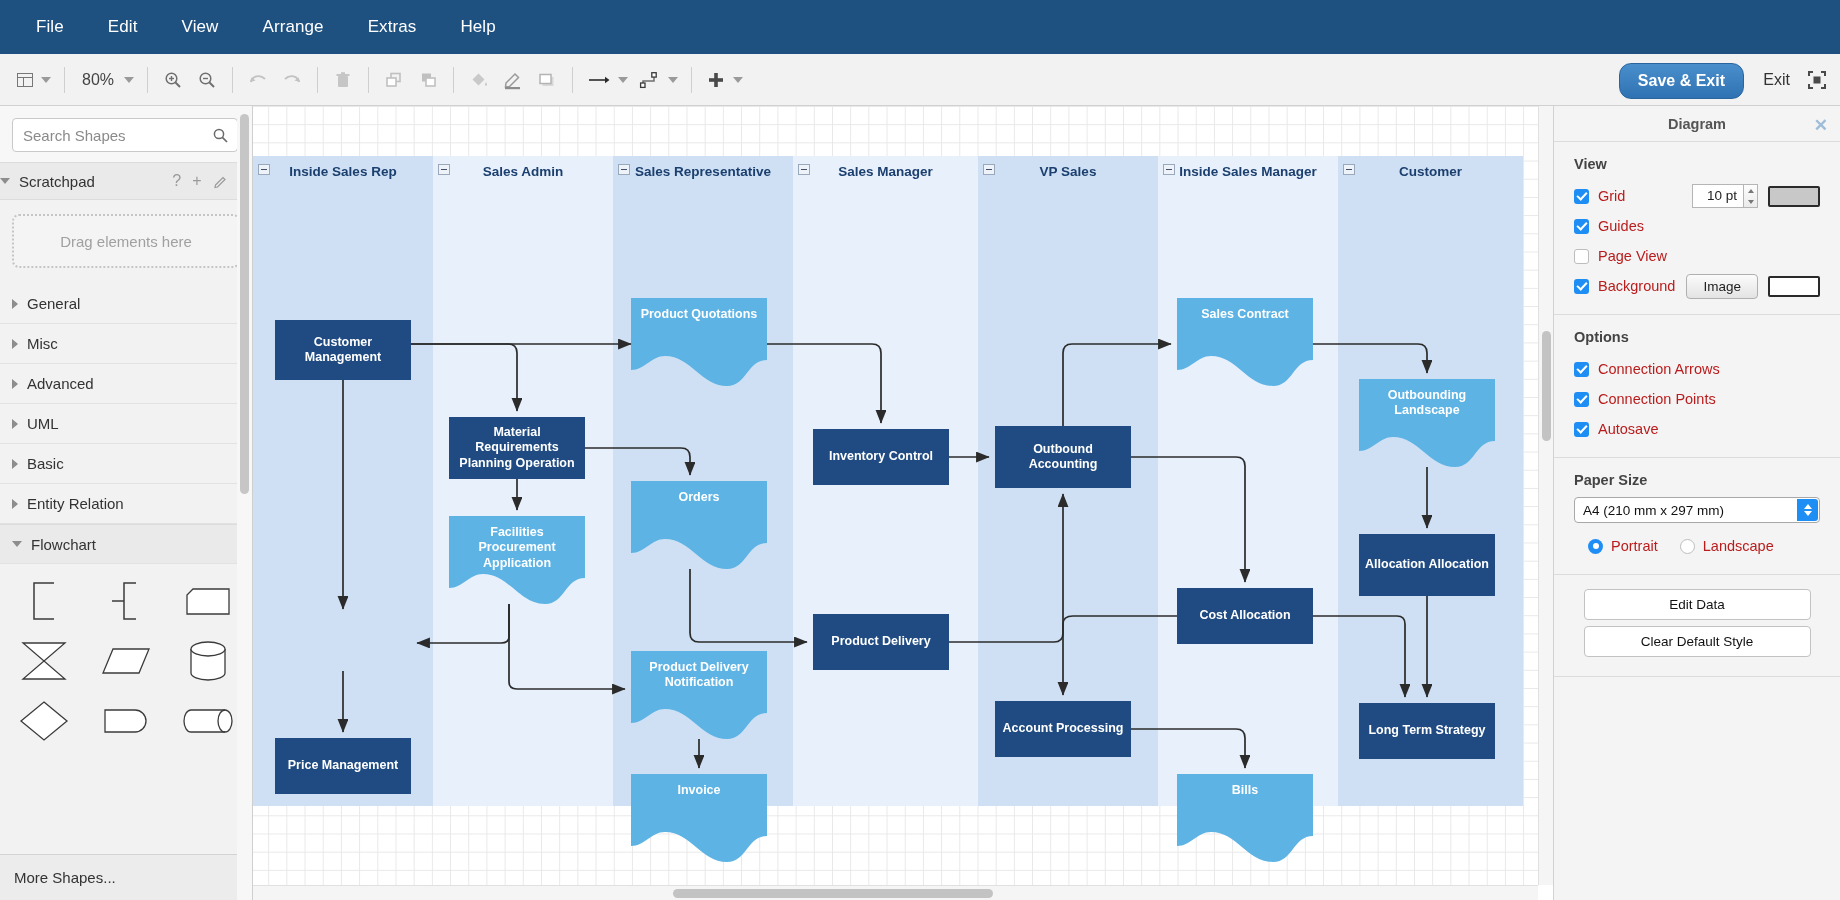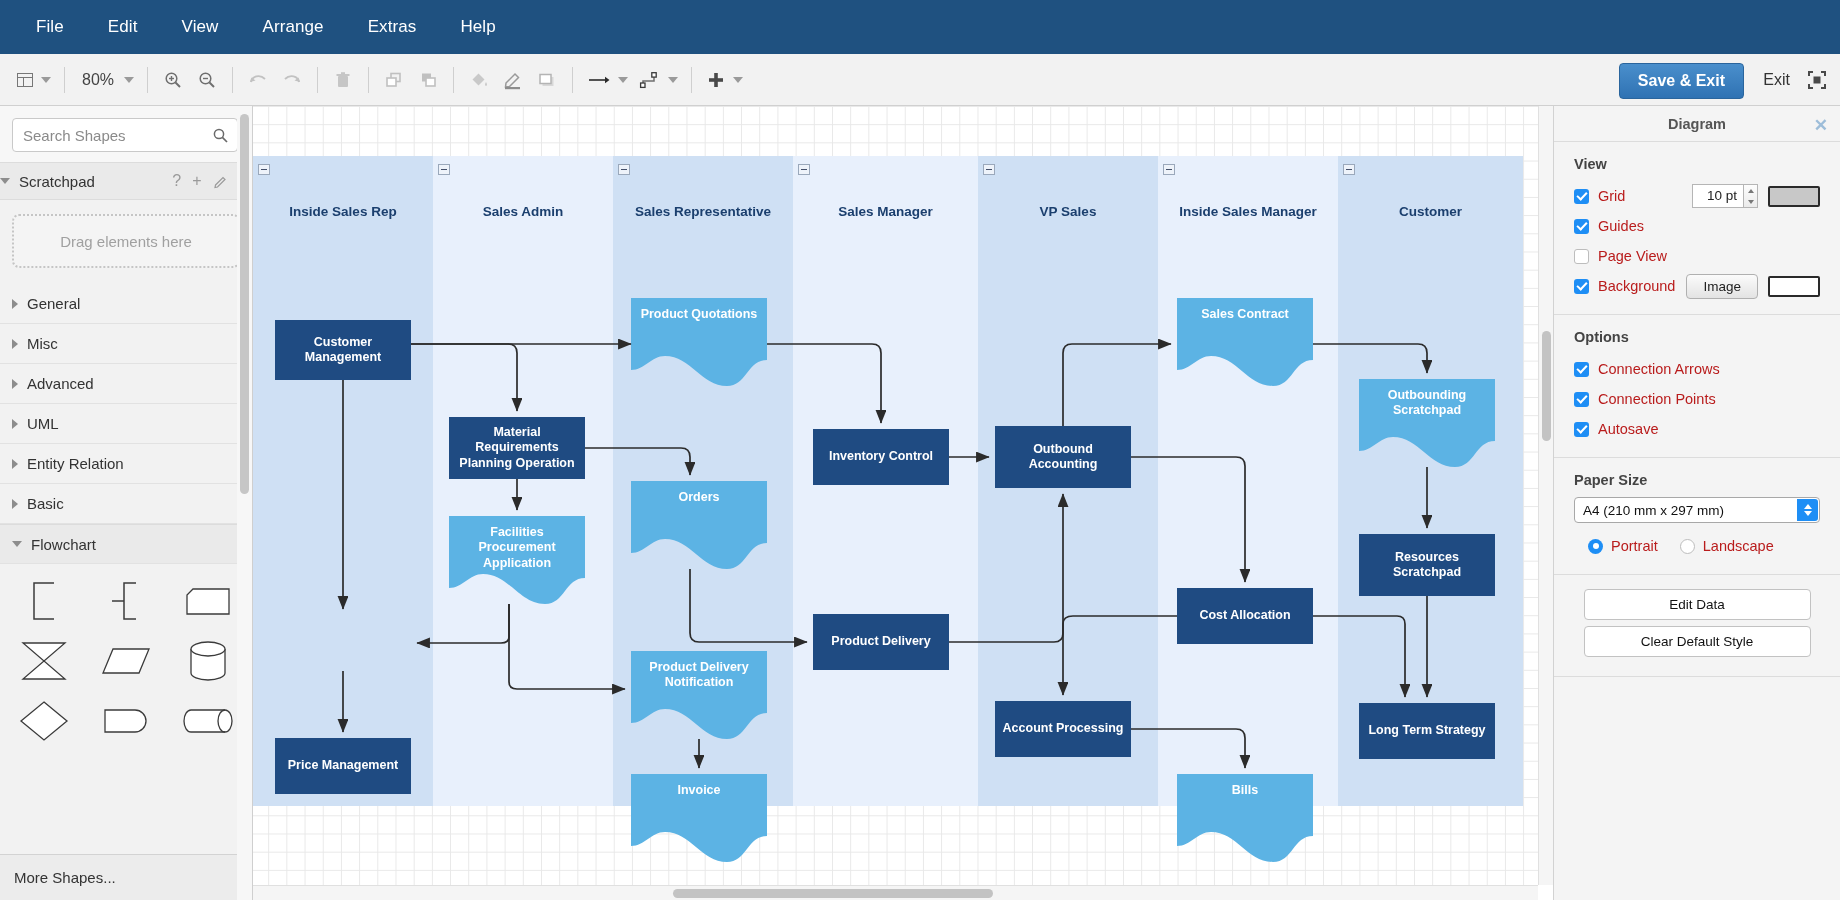--- a/index.html
+++ b/index.html
@@ -36,21 +36,21 @@
     width:0;height:0;border-left:5px solid transparent;border-right:5px solid transparent;
     border-top:6px solid #9a9a9a; margin-left:6px;
   }
   .zoomlabel { font-size:16px; color:#444; padding:0 4px; }
   svg.ic { display:block; }
 
   #save-exit {
     position:absolute; right:96px; top:9px;
     background:linear-gradient(#4a8fcc,#2f72b3);
     border:1px solid #2a659d; color:#fff; font-weight:bold; font-size:16px;
-    padding:8px 18px; border-radius:4px; cursor:pointer;
+    padding:8px 18px; border-radius:12px; cursor:pointer;
   }
   #exit-btn {
     position:absolute; right:50px; top:17px; font-size:16px; color:#333; cursor:pointer;
   }
   #fs-btn { position:absolute; right:14px; top:17px; cursor:pointer; }
 
   
   #main { display:flex; height:794px; }
 
   
@@ -115,21 +115,21 @@
     background-size:18.2px 18.2px;
     background-position:-3px 0px;
     overflow:hidden;
   }
   #diagram { position:absolute; left:0; top:0; width:1300px; height:700px; }
 
   .lane { position:absolute; top:50px; }
   .lane-head {
     position:absolute; top:0; left:0; right:0; height:30px;
     display:flex; align-items:center; justify-content:center;
-    color:#1b3f6e; font-weight:bold; font-size:13.5px;margin-top:40px;
+    color:#1b3f6e; font-weight:bold; font-size:13.5px;
   }
   .lane-collapse {
     position:absolute; left:5px; top:8px; width:12px; height:11px;
     border:1px solid #9aa8bb; background:#eef3fa; cursor:pointer;
   }
   .lane-collapse:after {
     content:""; position:absolute; left:2px; top:4px; width:6px; height:1px; background:#44506a;
   }
 
   .node {
@@ -423,25 +423,25 @@
     <div class="cat">
       <span class="tri right"></span>
       <span>Advanced</span>
     </div>
     <div class="cat">
       <span class="tri right"></span>
       <span>UML</span>
     </div>
     <div class="cat">
       <span class="tri right"></span>
-      <span>Entity Relation</span>
+      <span>Basic</span>
     </div>
     <div class="cat">
       <span class="tri right"></span>
-      <span>Basic</span>
+      <span>Entity Relation</span>
     </div>
     <div class="cat open">
       <span class="tri down"></span>
       <span>Flowchart</span>
     </div>
 
     <div id="shapegrid">
       <div class="shapecell">
         <svg width="48" height="44" viewBox="0 0 48 44">
             <path d="M34 4 L14 4 L14 40 L34 40" fill="none" stroke="#3b3b3b" stroke-width="1.5"></path>
@@ -594,24 +594,24 @@
           <div class="node doc" style="left: 924px; top: 668px; width: 136px; height: 88px;">
             <svg class="docbg" viewBox="0 0 136 88" preserveAspectRatio="none">
               <path d="M0,0 L136,0 L136,62 C116,62 116,88 96,88 C70,88 60,58 34,58 C20,58 14,72 0,72 Z" fill="#5cb3e4"></path>
             </svg>
             <span class="lbl">Bills</span>
           </div>
           <div class="node doc" style="left: 1106px; top: 273px; width: 136px; height: 88px;">
             <svg class="docbg" viewBox="0 0 136 88" preserveAspectRatio="none">
               <path d="M0,0 L136,0 L136,62 C116,62 116,88 96,88 C70,88 60,58 34,58 C20,58 14,72 0,72 Z" fill="#5cb3e4"></path>
             </svg>
-            <span class="lbl">Outbounding Scratchpad</span>
+            <span class="lbl">Outbounding Landscape</span>
           </div>
           <div class="node proc" style="left: 1106px; top: 428px; width: 136px; height: 62px; background: rgb(31, 75, 130);">
-            <span>Resources Scratchpad</span>
+            <span>Allocation Allocation</span>
           </div>
           <div class="node proc" style="left: 1106px; top: 597px; width: 136px; height: 56px; background: rgb(31, 75, 130);">
             <span>Long Term Strategy</span>
           </div>
           <svg class="edges">
           <defs>
             <marker id="arw" markerWidth="9" markerHeight="9" refX="7.6" refY="3.2" orient="auto">
               <path d="M0,0 L8,3.2 L0,6.4 z" fill="#2b2b2b"></path>
             </marker>
           </defs>

